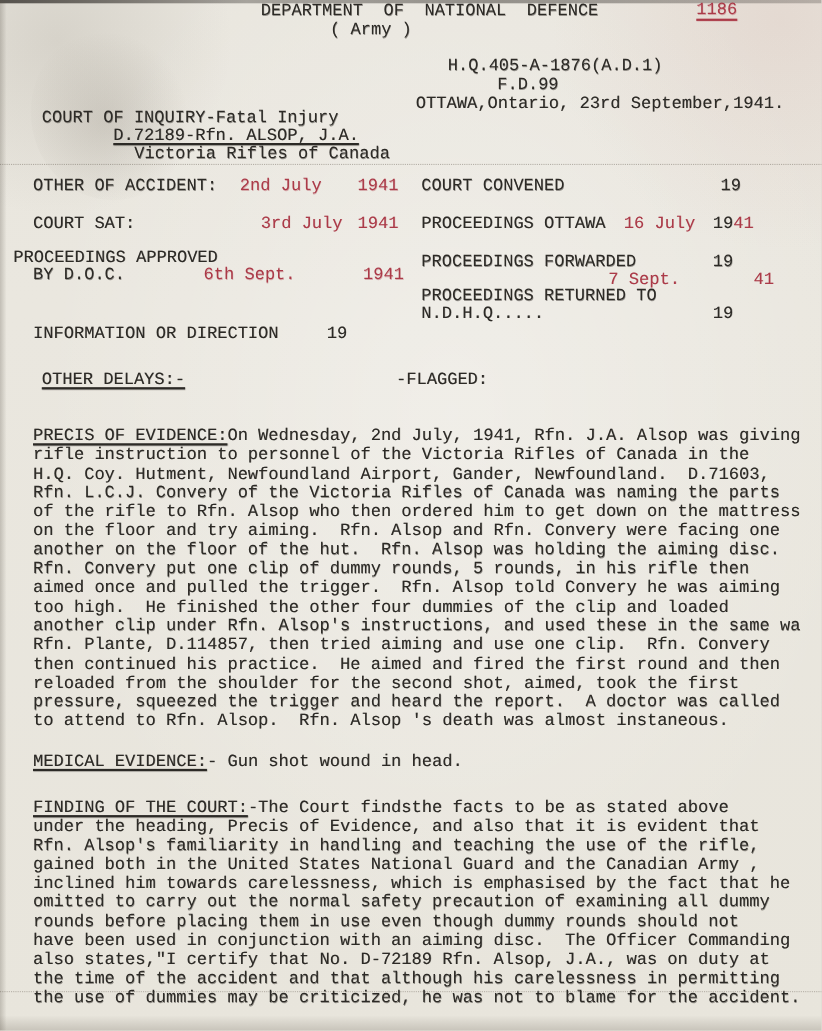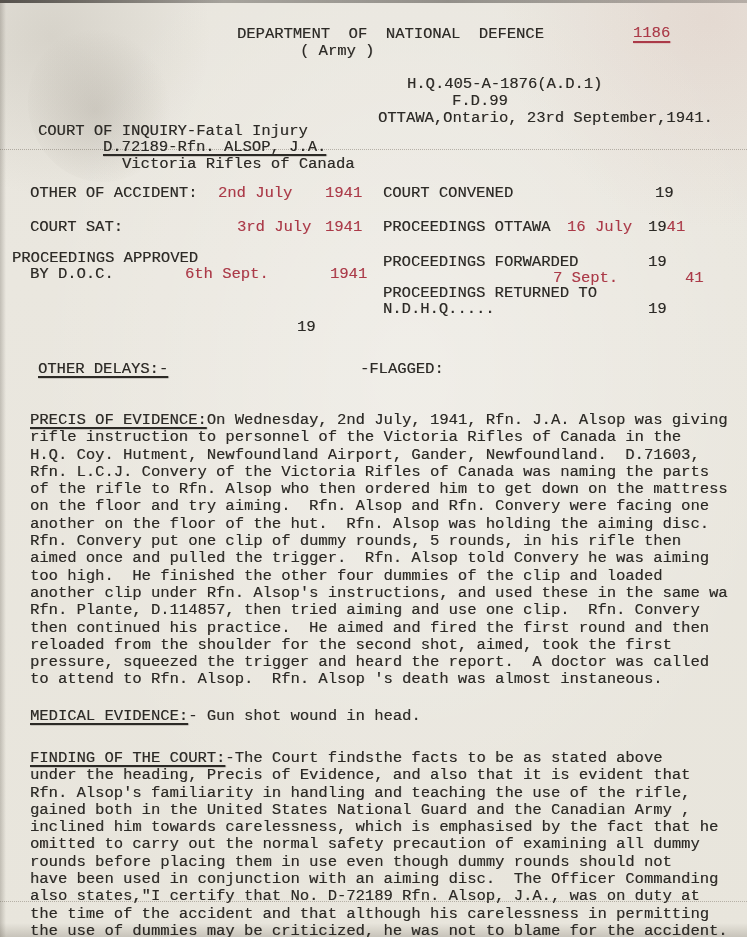--- a/index.html
+++ b/index.html
@@ -19,21 +19,21 @@
       radial-gradient(circle at 95% 2%, rgba(205,160,152,0.18), transparent 18%),
       radial-gradient(circle at 7% 4%, rgba(118,110,96,0.16), transparent 14%),
       radial-gradient(ellipse at 55% 40%, rgba(255,255,255,0.30), transparent 65%),
       linear-gradient(180deg, #e9e6de 0%, var(--paper) 30%, #e8e5dc 100%);
     font-family: "Liberation Mono", "DejaVu Sans Mono", monospace;
     font-size: 15.5px;
     line-height: 17px;
     color: var(--ink);
     text-shadow: 0.4px 0.4px 0.5px rgba(44,40,36,0.45);
   }
-  .t { position: absolute; white-space: pre; margin-top: 24px; }
+  .t { position: absolute; white-space: pre; }
   .para { line-height: 17.3px; }
   .red { color: var(--accent-red); text-shadow: 0.4px 0.4px 0.5px rgba(171,58,72,0.35); }
   .u { text-decoration: underline; text-underline-offset: 3px; text-decoration-thickness: 1.5px; }
   .u2 { text-decoration: underline; text-underline-offset: 4px; text-decoration-thickness: 2px; }
   .top-edge {
     position: absolute; left: 0; top: 0; width: 747px; height: 3px;
     background: linear-gradient(90deg, rgba(40,36,32,0.75), rgba(40,36,32,0.35) 30%, rgba(40,36,32,0.45) 60%, rgba(40,36,32,0.25));
   }
   .left-edge {
     position: absolute; left: 0; top: 0; width: 6px; height: 937px;
@@ -85,20 +85,21 @@
 
   <span class="t" style="left:30px;top:195px">COURT SAT:</span>
   <span class="t red" style="left:237px;top:195px">3rd July</span>
   <span class="t red" style="left:325px;top:195px">1941</span>
 
   <span class="t" style="left:12px;top:226px">PROCEEDINGS APPROVED</span>
   <span class="t" style="left:30px;top:242px">BY D.O.C.</span>
   <span class="t red" style="left:185px;top:242px">6th Sept.</span>
   <span class="t red" style="left:330px;top:242px">1941</span>
 
+  <span class="t" style="left:30px;top:295px">INFORMATION OR DIRECTION</span>
   <span class="t" style="left:297px;top:295px">19</span>
 
   <span class="t" style="left:383px;top:161px">COURT CONVENED</span>
   <span class="t" style="left:655px;top:161px">19</span>
 
   <span class="t" style="left:383px;top:195px">PROCEEDINGS OTTAWA</span>
   <span class="t red" style="left:567px;top:195px">16 July</span>
   <span class="t" style="left:648px;top:195px"><span>19</span><span class="red">41</span></span>
 
   <span class="t" style="left:383px;top:230px">PROCEEDINGS FORWARDED</span>

